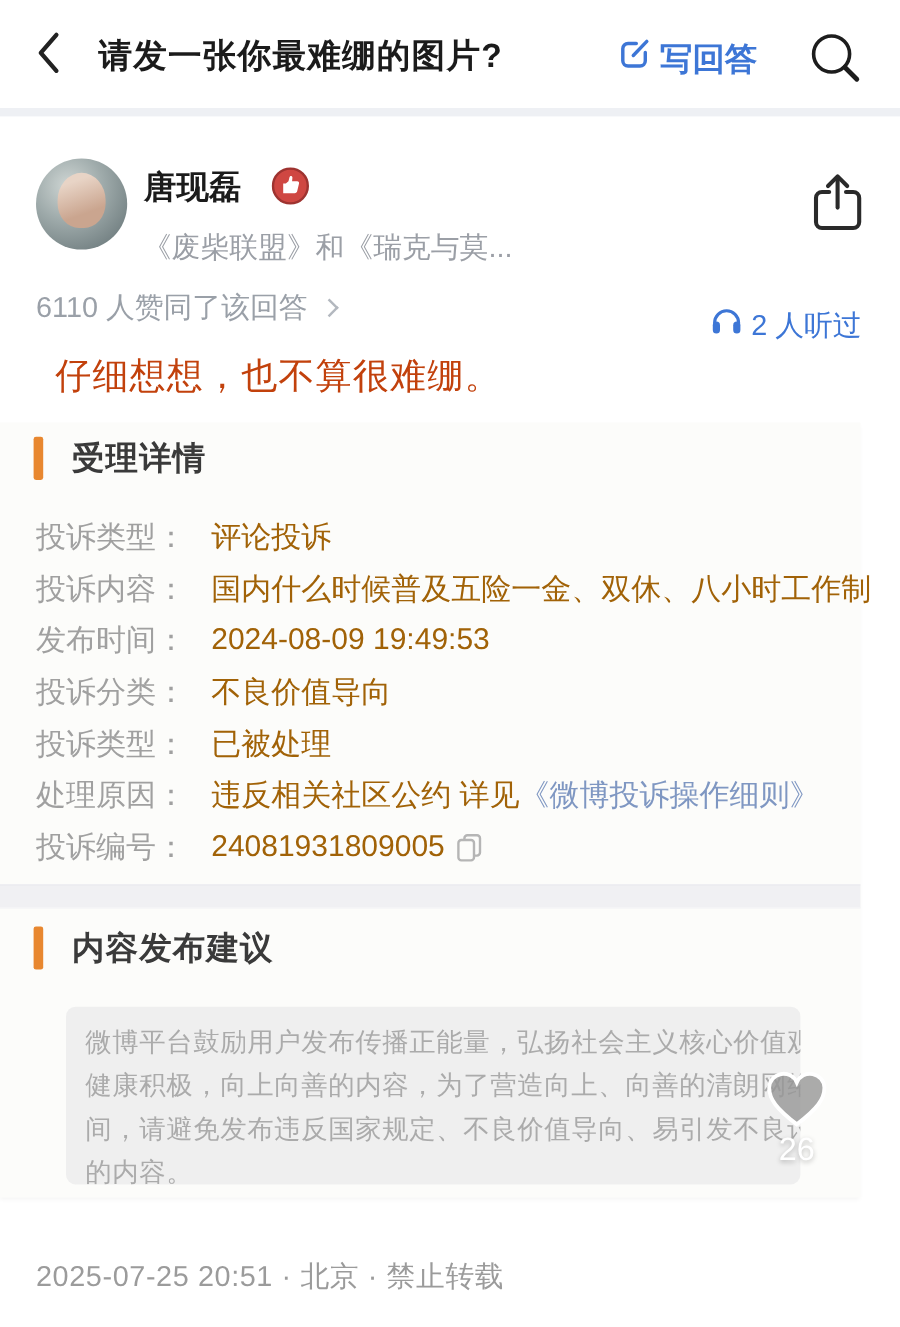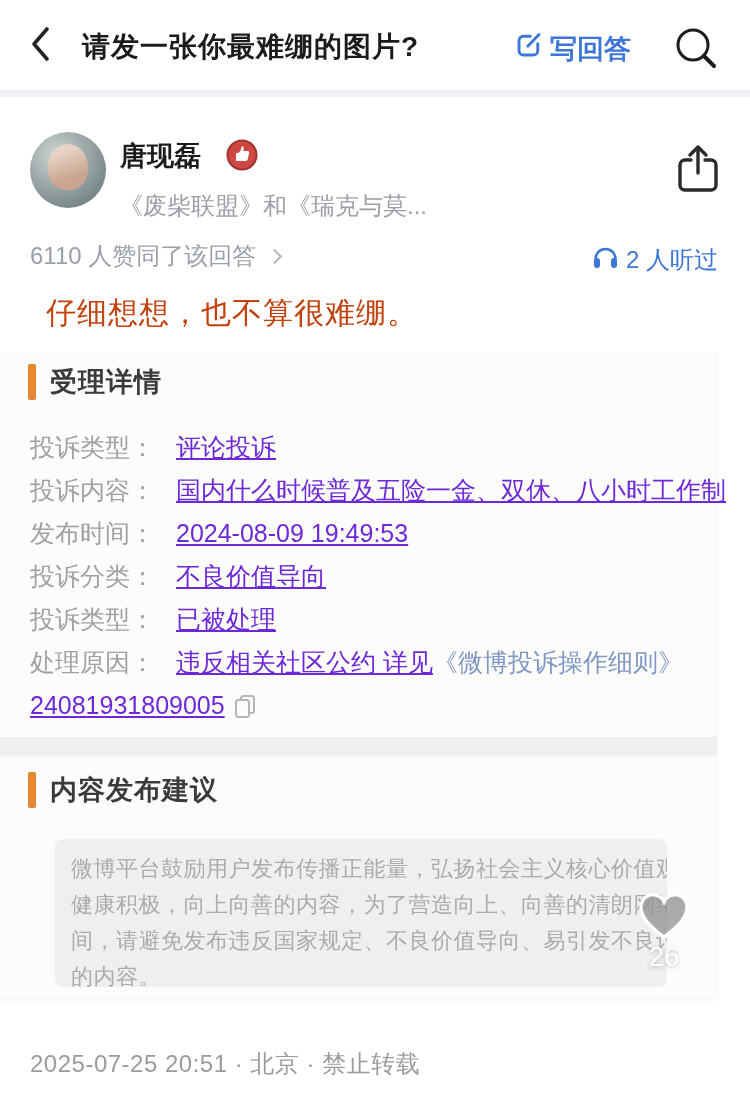--- a/index.html
+++ b/index.html
@@ -25,39 +25,39 @@
   .follow-btn { position:absolute; left:500px; top:136px; width:150px; height:58px; border-radius:29px;
                 background:#e7effc; color:#3d76d6; font-size:26px; border:none;
                 display:flex; align-items:center; justify-content:center; letter-spacing:1px; cursor:pointer; }
   .share-btn { position:absolute; left:676px; top:143px; width:44px; height:52px; }
 
   
   .upvote-row { position:absolute; left:30px; top:240px; display:flex; align-items:center; gap:11px;
                 color:#9aa0a8; font-size:24px; }
   .chev { display:inline-block; width:11px; height:11px; border-top:2px solid #b3b8bf; border-right:2px solid #b3b8bf;
           transform:rotate(45deg); margin-left:2px; }
-  .listened { position:absolute; right:32px; top:244px; display:flex; align-items:center; gap:7px;
+  .listened { position:absolute; right:32px; top:254px; display:flex; align-items:center; gap:7px;
               color:#3d76d6; font-size:24px; }
 
   
   .answer-text { position:absolute; left:30px; top:293px; font-size:30px; color:#c2410c; letter-spacing:1px;margin-left:16px; }
 
   
   .embed { position:absolute; left:0; top:352px; width:717px; height:646px; background:#fcfcfa;
            box-shadow:0 2px 4px rgba(0,0,0,0.05); }
-  .card-title { position:absolute; display:flex; align-items:flex-start; gap:14px; }
+  .card-title { position:absolute; display:flex; align-items:flex-start; gap:24px; }
   .orange-bar { width:8px; height:36px; background:#e8872f; border-radius:2px; }
   .card-title-text { font-size:27px; font-weight:bold; color:#3a3a3a; letter-spacing:1px; }
   .t1 { left:28px; top:12px; }
   .t2 { left:28px; top:420px; }
 
   .fields { position:absolute; left:30px; top:74px; }
   .field-row { height:43px; display:flex; align-items:center; font-size:25px; white-space:nowrap; }
   .f-label { color:#a0a0a0; margin-right:21px; }
-  .f-value { color:#6d28d9;text-decoration:underline; }
+  .f-value { color:#a16207; }
   .f-link { color:#7f97c2; }
   .copy-icon { margin-left:8px; display:inline-flex; }
 
   .embed-divider { position:absolute; left:0; top:385px; width:717px; height:20px; background:#f0f0f3;
                    border-top:1px solid #e9e9ee; border-bottom:1px solid #f5f5f7; }
 
   .suggest-box { position:absolute; left:55px; top:487px; width:612px; height:148px; background:#efefef;
                  border-radius:8px; padding:12px 16px; overflow:hidden; }
   .suggest-line { font-size:22px; line-height:36px; color:#ababab; white-space:nowrap; letter-spacing:0.5px; }
 
@@ -164,20 +164,21 @@
       <div class="field-row">
         <span class="f-label">投诉类型：</span>
         <span class="f-value">已被处理</span>
       </div>
       <div class="field-row">
         <span class="f-label">处理原因：</span>
         <span class="f-value">违反相关社区公约 详见</span>
         <span class="f-link">《微博投诉操作细则》</span>
       </div>
       <div class="field-row">
+        <span class="f-label">投诉编号：</span>
         <span class="f-value">24081931809005</span>
         <span class="copy-icon">
           <svg width="24" height="26" viewBox="0 0 24 26">
             <rect x="8" y="3" width="13" height="17" rx="2.5" stroke="#b5b5b5" stroke-width="2" fill="none"></rect>
             <rect x="3" y="7" width="13" height="17" rx="2.5" stroke="#b5b5b5" stroke-width="2" fill="#fcfcfa"></rect>
           </svg>
         </span>
       </div>
     </div>
 

